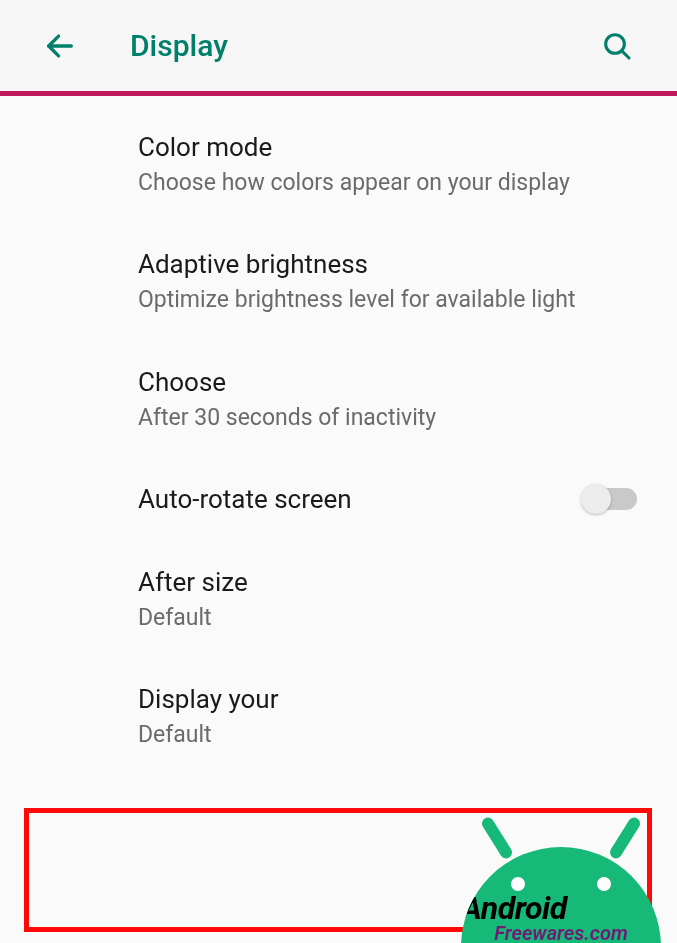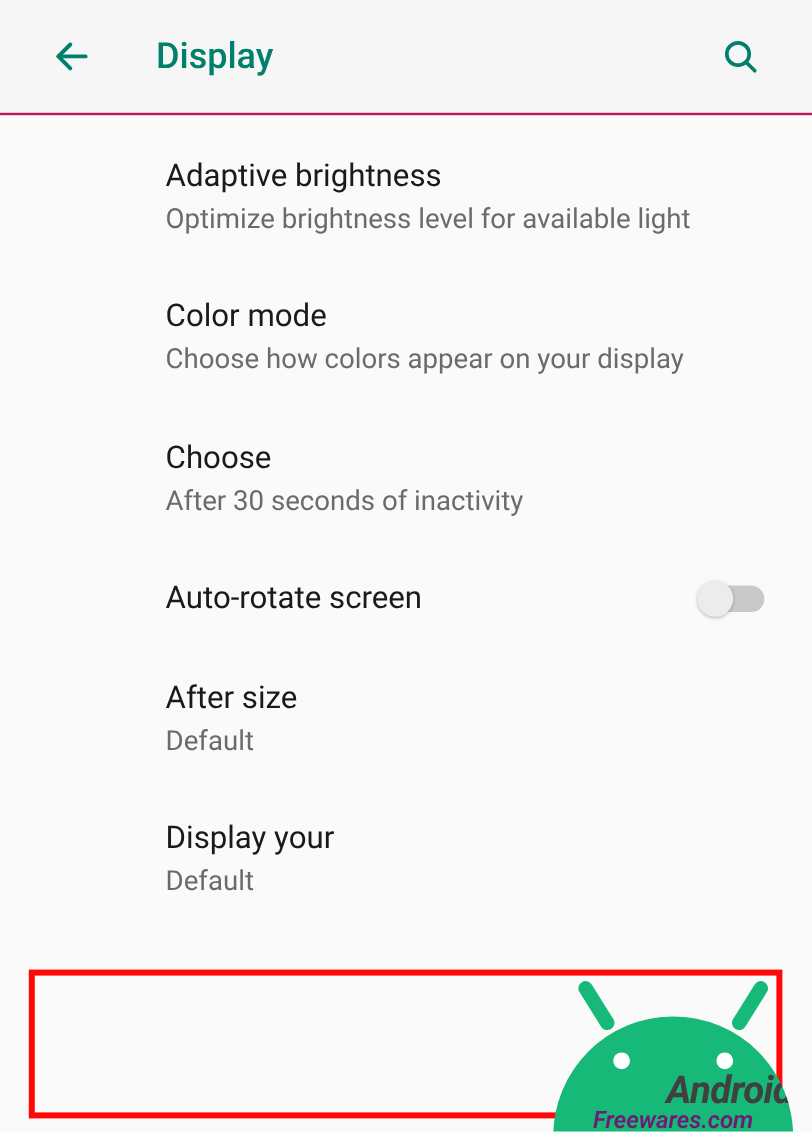--- a/index.html
+++ b/index.html
@@ -9,21 +9,21 @@
     font-family: Roboto, 'Segoe UI', Arial, sans-serif;
     background: #fafafa;
     position: relative;
     overflow: hidden;
   }
   .app-bar {
     height: 96px;
     display: flex;
     align-items: center;
     padding: 0 38px;
-    border-bottom: 2px solid #be185d;
+    border-bottom: 5px solid #be185d;
     background: #f6f6f6;
   }
   .back-btn {
     display: flex;
     align-items: center;
     justify-content: center;
     width: 44px;
     height: 44px;
     cursor: pointer;
     color: #00806a;
@@ -134,22 +134,22 @@
     border-radius: 50%;
     top: 30px;
   }
   .eye.left { left: 50px; }
   .eye.right { right: 50px; }
   .logo-text1 {
     position: absolute;
     top: 42px;
     left: 0;
     width: 100%;
-    text-align: right;
-    color: #404040;
+    text-align: left;
+    color: #000000;
     font-weight: 700;
     font-size: 32px;
     font-style: italic;
     letter-spacing: -0.5px;
   }
   .logo-text2 {
     position: absolute;
     top: 74px;
     left: 0;
     width: 100%;
@@ -176,29 +176,29 @@
       <circle cx="10.5" cy="10.5" r="7"></circle>
       <line x1="21" y1="21" x2="15.8" y2="15.8"></line>
     </svg>
   </div>
 </div>
 
 <div class="content">
 
   <div class="setting-item">
     <div class="setting-text">
+      <div class="setting-title">Color mode</div>
+      <div class="setting-sub">Choose how colors appear on your display</div>
+    </div>
+  </div>
+
+  <div class="setting-item">
+    <div class="setting-text">
       <div class="setting-title">Adaptive brightness</div>
       <div class="setting-sub">Optimize brightness level for available light</div>
-    </div>
-  </div>
-
-  <div class="setting-item">
-    <div class="setting-text">
-      <div class="setting-title">Color mode</div>
-      <div class="setting-sub">Choose how colors appear on your display</div>
     </div>
   </div>
 
 
   <div class="setting-item">
     <div class="setting-text">
       <div class="setting-title">Choose</div>
       <div class="setting-sub">After 30 seconds of inactivity</div>
     </div>
   </div>

